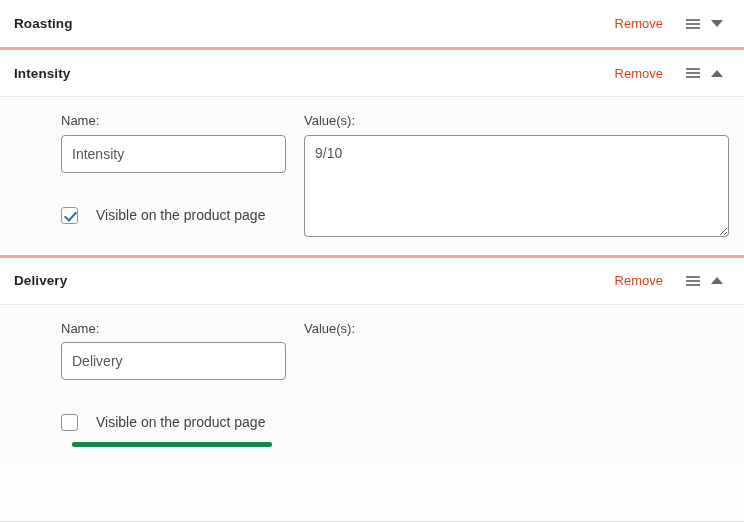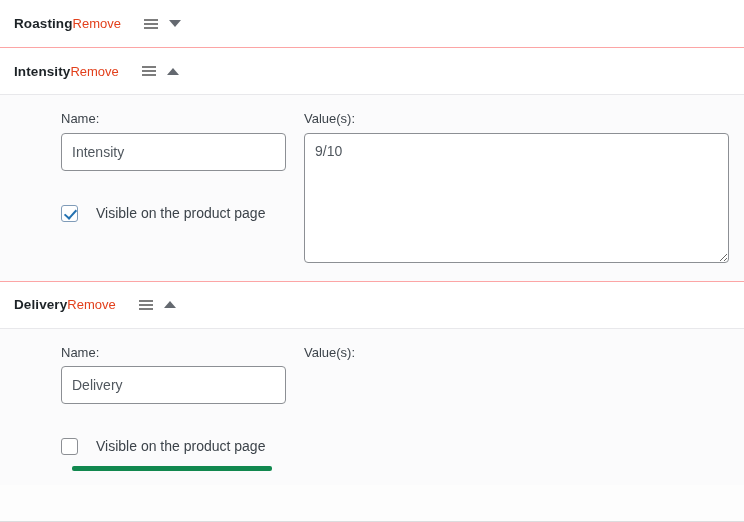--- a/index.html
+++ b/index.html
@@ -33,26 +33,27 @@
     background: linear-gradient(to bottom, #f1f1f1 0%, #fafafa 60%, #fdfdfd 100%);
     pointer-events: none;
   }
 
   .attribute {
     position: relative;
     background: #fdfdfd;
   }
 
   .attribute + .attribute {
-    border-top: 1px solid #fca5a5;
+    border-top: 3px solid #fca5a5;
   }
 
   .attr-header {
     display: flex;
     align-items: center;
+    justify-content: space-between;
     height: 47px;
     padding: 0 15px 0 14px;
     background: #ffffff;
     position: relative;
   }
   .attr-header.has-body {
     border-bottom: 1px solid #e8e8eb;
   }
 
   .attr-title {
@@ -134,21 +135,21 @@
     font-size: 14px;
     color: #50575e;
     background: #ffffff;
     border: 1px solid #8c8f94;
     border-radius: 4px;
     outline: none;
   }
 
   .textarea-input {
     width: 100%;
-    height: 130px;
+    height: 102px;
     padding: 8px 10px;
     font-family: "Liberation Sans", sans-serif;
     font-size: 14px;
     line-height: 1.4;
     color: #50575e;
     background: #ffffff;
     border: 1px solid #8c8f94;
     border-radius: 4px;
     outline: none;
     resize: both;

